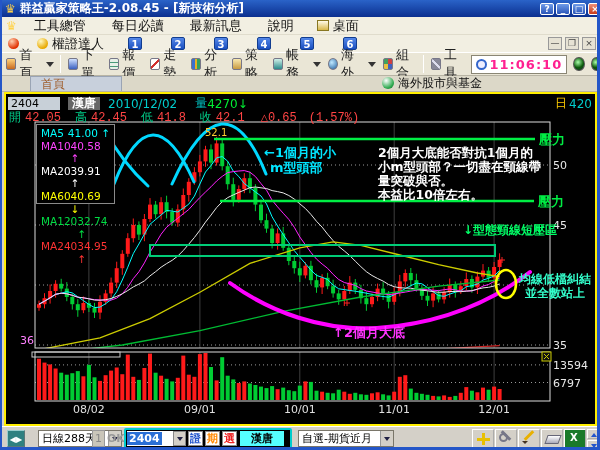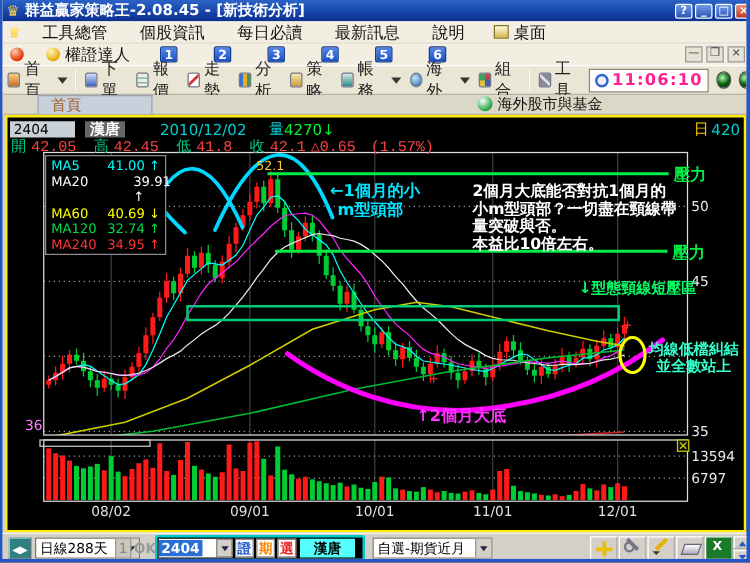--- a/index.html
+++ b/index.html
@@ -53,21 +53,21 @@
   .sphere{width:12px;height:12px;border-radius:50%;background:radial-gradient(circle at 35% 30%,#fff,#2faa4f 65%,#0a5a20);margin-right:4px;}
   .tabright{display:flex;align-items:center;color:#111;padding-right:120px;height:16px;}
   
   .chartframe{left:2px;top:92px;width:593px;height:334px;background:#000;border:2px solid #ffee00;}
   .h1,.h2{position:absolute;display:flex;align-items:center;font-size:12px;}
   .codebox{background:#c8d0d8;color:#000;font-size:11px;padding:0 3px;height:13px;line-height:13px;width:52px;}
   .namebox{background:#666;color:#fff;font-weight:bold;padding:0 4px;height:13px;line-height:13px;}
   .cyan{color:#00cccc;} .grn{color:#00ee33;} .teal{color:#00cc88;} .red{color:#ff4444;font-family:Liberation Mono, monospace;}
   .ylw{color:#ffcc00;}
   
-  .malegend{left:34px;top:124px;width:97px;height:80px;background:#000;border:1px solid #8a8a8a;
+  .malegend{left:34px;top:124px;width:79px;height:80px;background:#000;border:1px solid #8a8a8a;
             padding:2px 4px;font-size:10.5px;z-index:5;}
   .marow{display:flex;justify-content:space-between;line-height:12.6px;}
   
   .bottombar{left:0;top:426px;width:600px;height:24px;background:#d4d0c8;border-top:1px solid #fff;font-size:11px;}
   .bb{position:absolute;top:3px;height:17px;}
   .navbtn{left:5px;width:18px;background:#2f8080;color:#fff;font-size:8px;line-height:17px;text-align:center;
           border:1px outset #9cc;}
   .combo{background:#fff;border:1px solid #7a766a;display:flex;align-items:center;padding-left:3px;color:#000;}
   .combo .arr{margin-left:auto;width:13px;height:100%;background:#d4d0c8;border-left:1px solid #999;
               display:flex;align-items:center;justify-content:center;}
@@ -112,21 +112,20 @@
     <span class="spacer"></span>
     <span class="winbtn">?</span>
     <span class="winbtn">_</span>
     <span class="winbtn">□</span>
     <span class="winbtn close">×</span>
   </div>
 
   <div class="abs menubar">
     <span class="crown" style="margin-left:4px">♛</span>
     <span class="menuitem">工具總管</span>
-    <span class="menuitem">個股資訊</span>
     <span class="menuitem">每日必讀</span>
     <span class="menuitem">最新訊息</span>
     <span class="menuitem">說明</span>
     <span class="deskicon"></span>
     <span class="menuitem" style="padding:0 4px">桌面</span>
   </div>
 
   <div class="abs quickbar">
     <span class="orb red"></span>
     <span class="orb yellow" style="margin-left:14px"></span>
@@ -204,48 +203,52 @@
       <span class="sphere"></span>
       <span>海外股市與基金</span>
     </span>
   </div>
 
   <div class="abs chartframe"></div>
 
   <div class="abs h1 hz" style="left:6px;top:95px;width:586px">
     <span class="codebox">2404</span>
     <span class="namebox" style="margin-left:8px">漢唐</span>
-    <span class="cyan" style="margin-left:28px">2010/12/02</span>
+    <span class="cyan" style="margin-left:8px">2010/12/02</span>
     <span class="cyan" style="margin-left:18px">量</span>
     <span class="grn">4270</span>
     <span class="grn">↓</span>
     <span style="flex:1"></span>
     <span class="ylw" style="margin-right:2px">日</span>
     <span class="cyan" style="margin-right:2px">420</span>
   </div>
 
   <div class="abs h2 hz" style="left:7px;top:109px;width:400px;gap:4px">
     <span class="teal">開</span>
     <span class="red">42.05</span>
     <span class="teal" style="margin-left:10px">高</span>
     <span class="red">42.45</span>
     <span class="teal" style="margin-left:10px">低</span>
     <span class="red">41.8</span>
     <span class="teal" style="margin-left:10px">收</span>
     <span class="red">42.1</span>
-    <span class="red" style="">△0.65</span>
+    <span class="red" style="margin-left:12px">△0.65</span>
     <span class="red" style="margin-left:8px">(1.57%)</span>
   </div>
 
   <div class="abs malegend" id="ma-legend">
       <div class="marow" style="color: rgb(0, 255, 255);">
         <span>MA5</span>
         <span>41.00 ↑</span>
       </div>
-      <div class="marow" style="color: rgb(255, 255, 255); gap: 36px;">
+      <div class="marow" style="color: rgb(255, 68, 255);">
+        <span>MA10</span>
+        <span>40.58 ↑</span>
+      </div>
+      <div class="marow" style="color: rgb(255, 255, 255);">
         <span>MA20</span>
         <span>39.91 ↑</span>
       </div>
       <div class="marow" style="color: rgb(255, 255, 0);">
         <span>MA60</span>
         <span>40.69 ↓</span>
       </div>
       <div class="marow" style="color: rgb(0, 221, 68);">
         <span>MA120</span>
         <span>32.74 ↑</span>
@@ -575,21 +578,21 @@
       <line x1="500" x2="500" y1="257" y2="263" stroke="#ff2222"></line>
       <line x1="342" x2="348" y1="303" y2="303" stroke="#ff2222"></line>
       <line x1="345" x2="345" y1="300" y2="306" stroke="#ff2222"></line>
       <rect x="540" y="352" width="9" height="9" fill="#111" stroke="#cccc00"></rect>
       <line x1="542" x2="547" y1="354" y2="359" stroke="#cccc00"></line>
       <line x1="547" x2="542" y1="354" y2="359" stroke="#cccc00"></line>
     </svg>
 
   <div class="abs bottombar">
     <span class="bb navbtn">◀▶</span>
-    <span class="bb combo" style="left:26px;width:84px">
+    <span class="bb combo" style="left:36px;width:84px">
         <span>日線288天</span>
         <span class="arr"></span>
       </span>
     <span class="bb cntbox">1</span>
     <span class="bb okbtn">OK</span>
     <span class="bb stockgroup">
       <span class="scode">
           <span>2404</span>
         </span>
       <span class="sgarr"></span>

